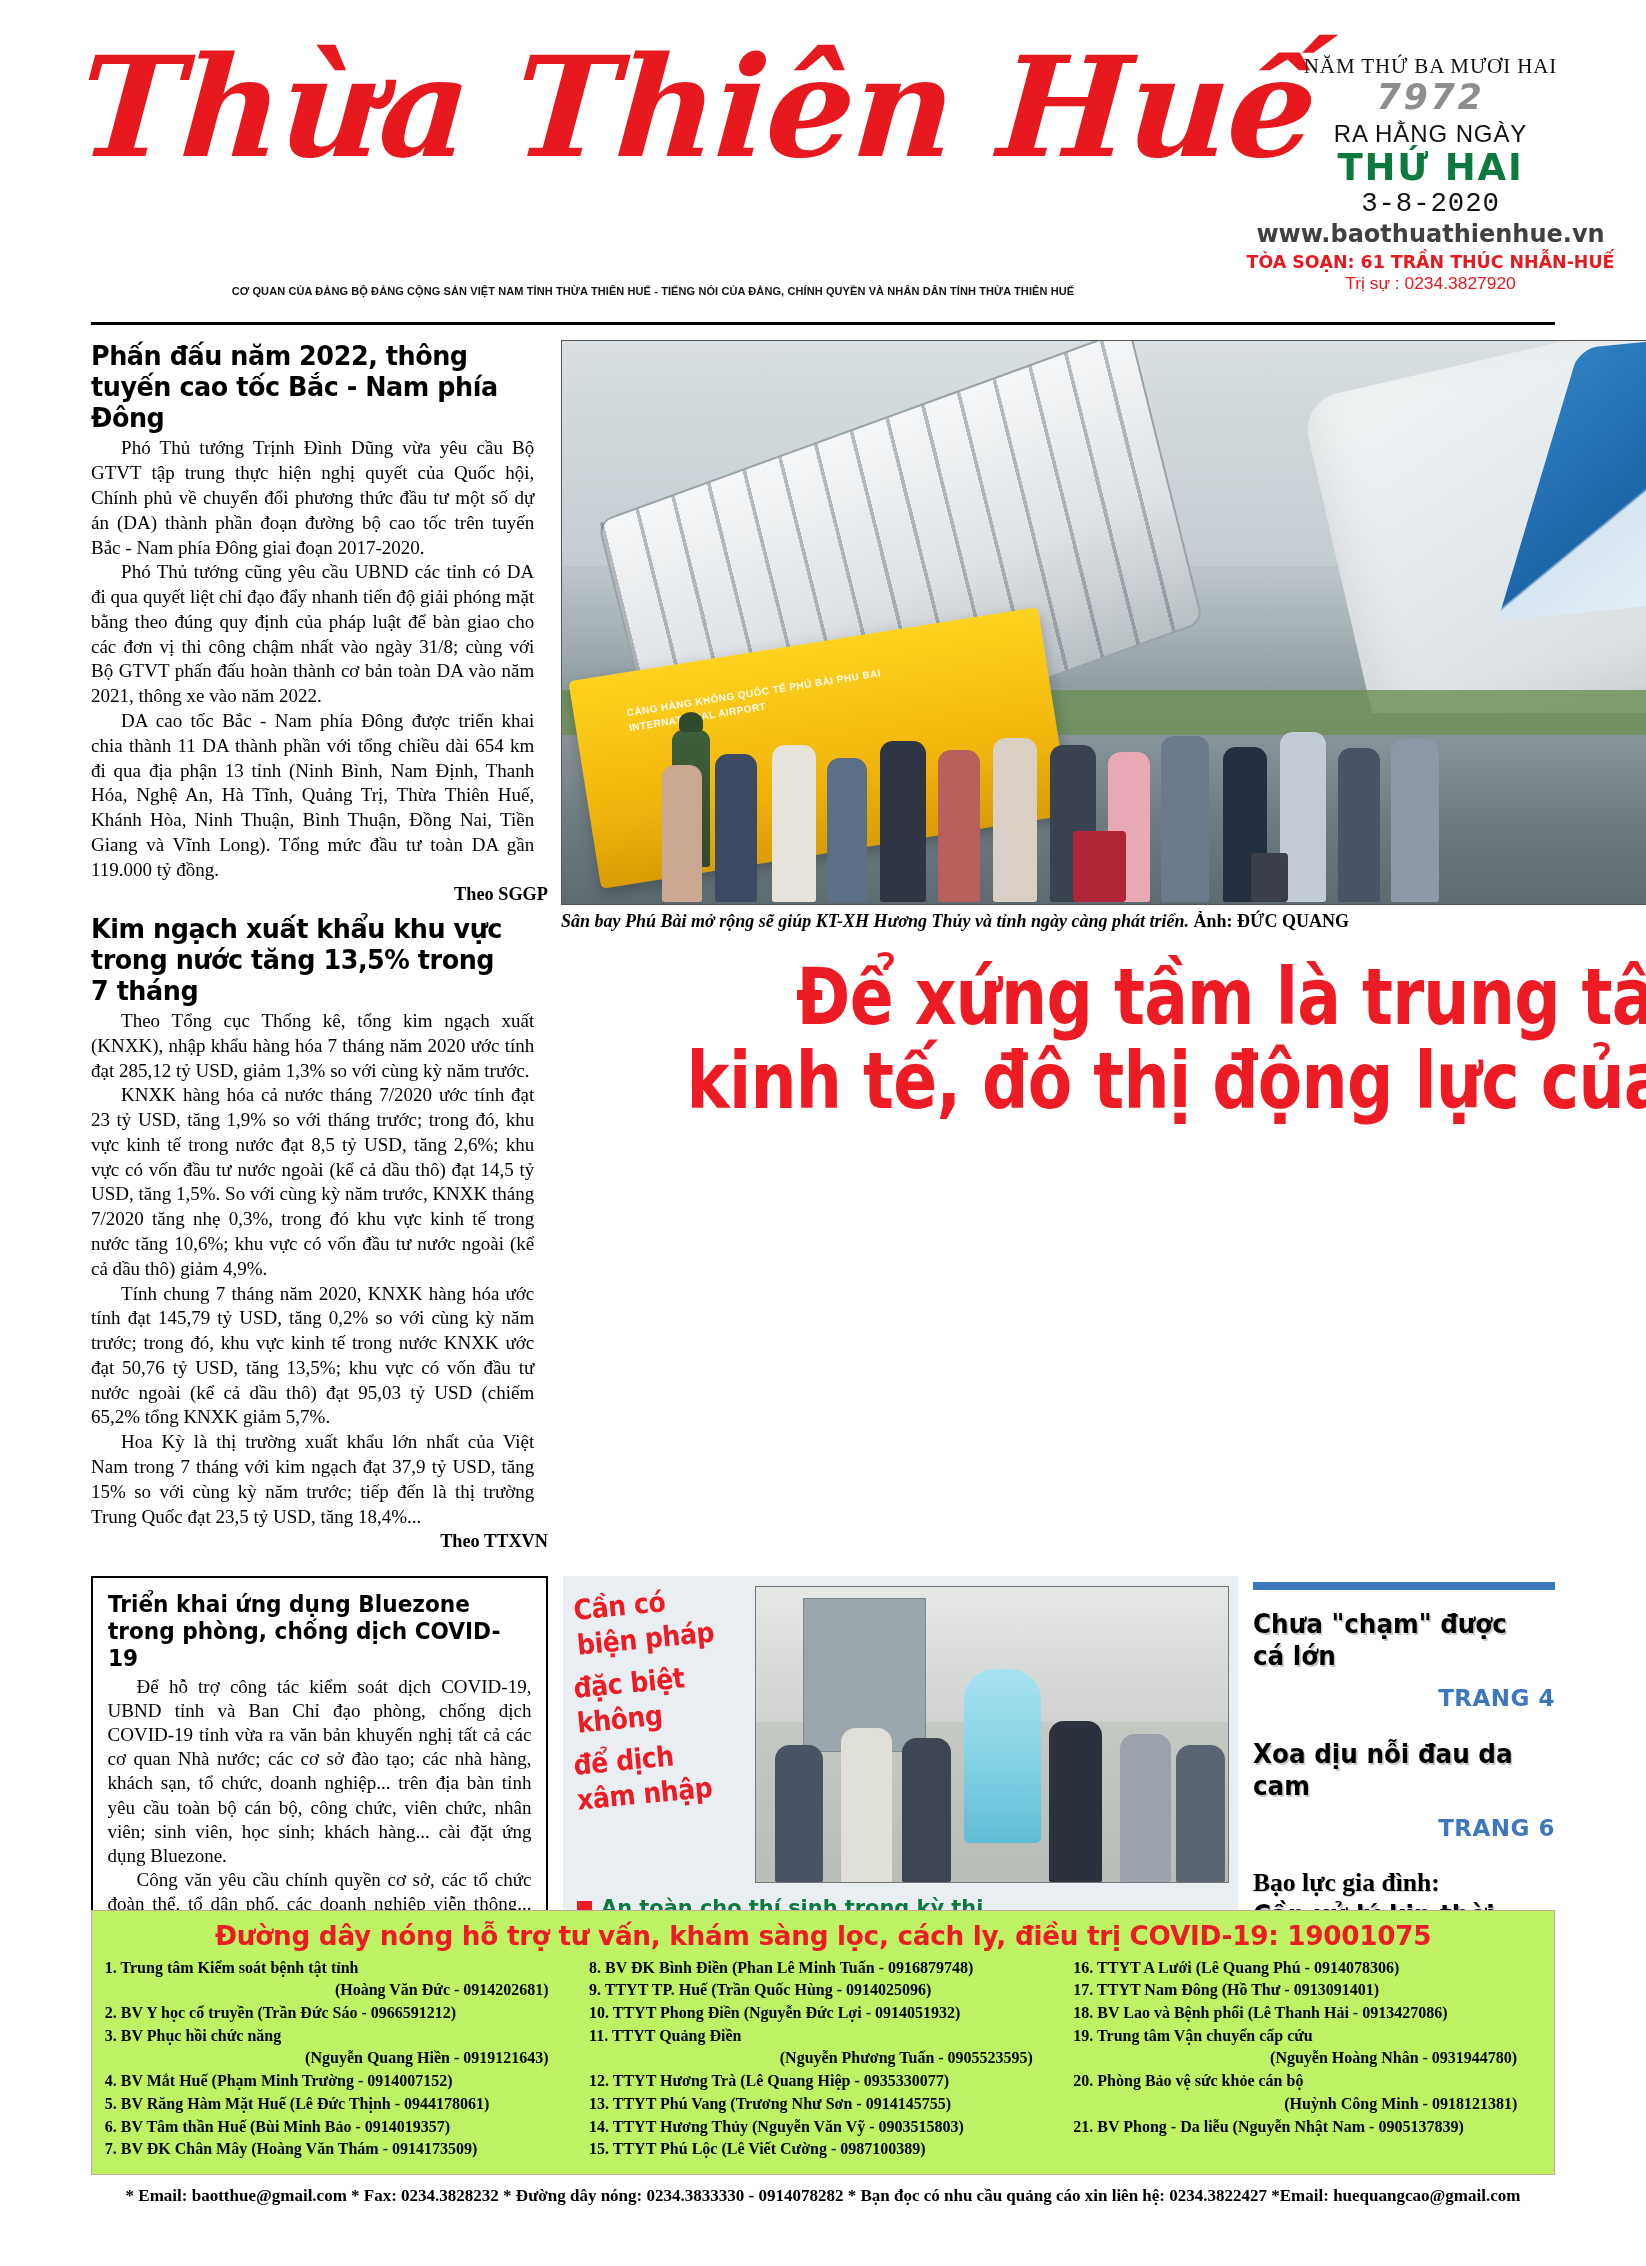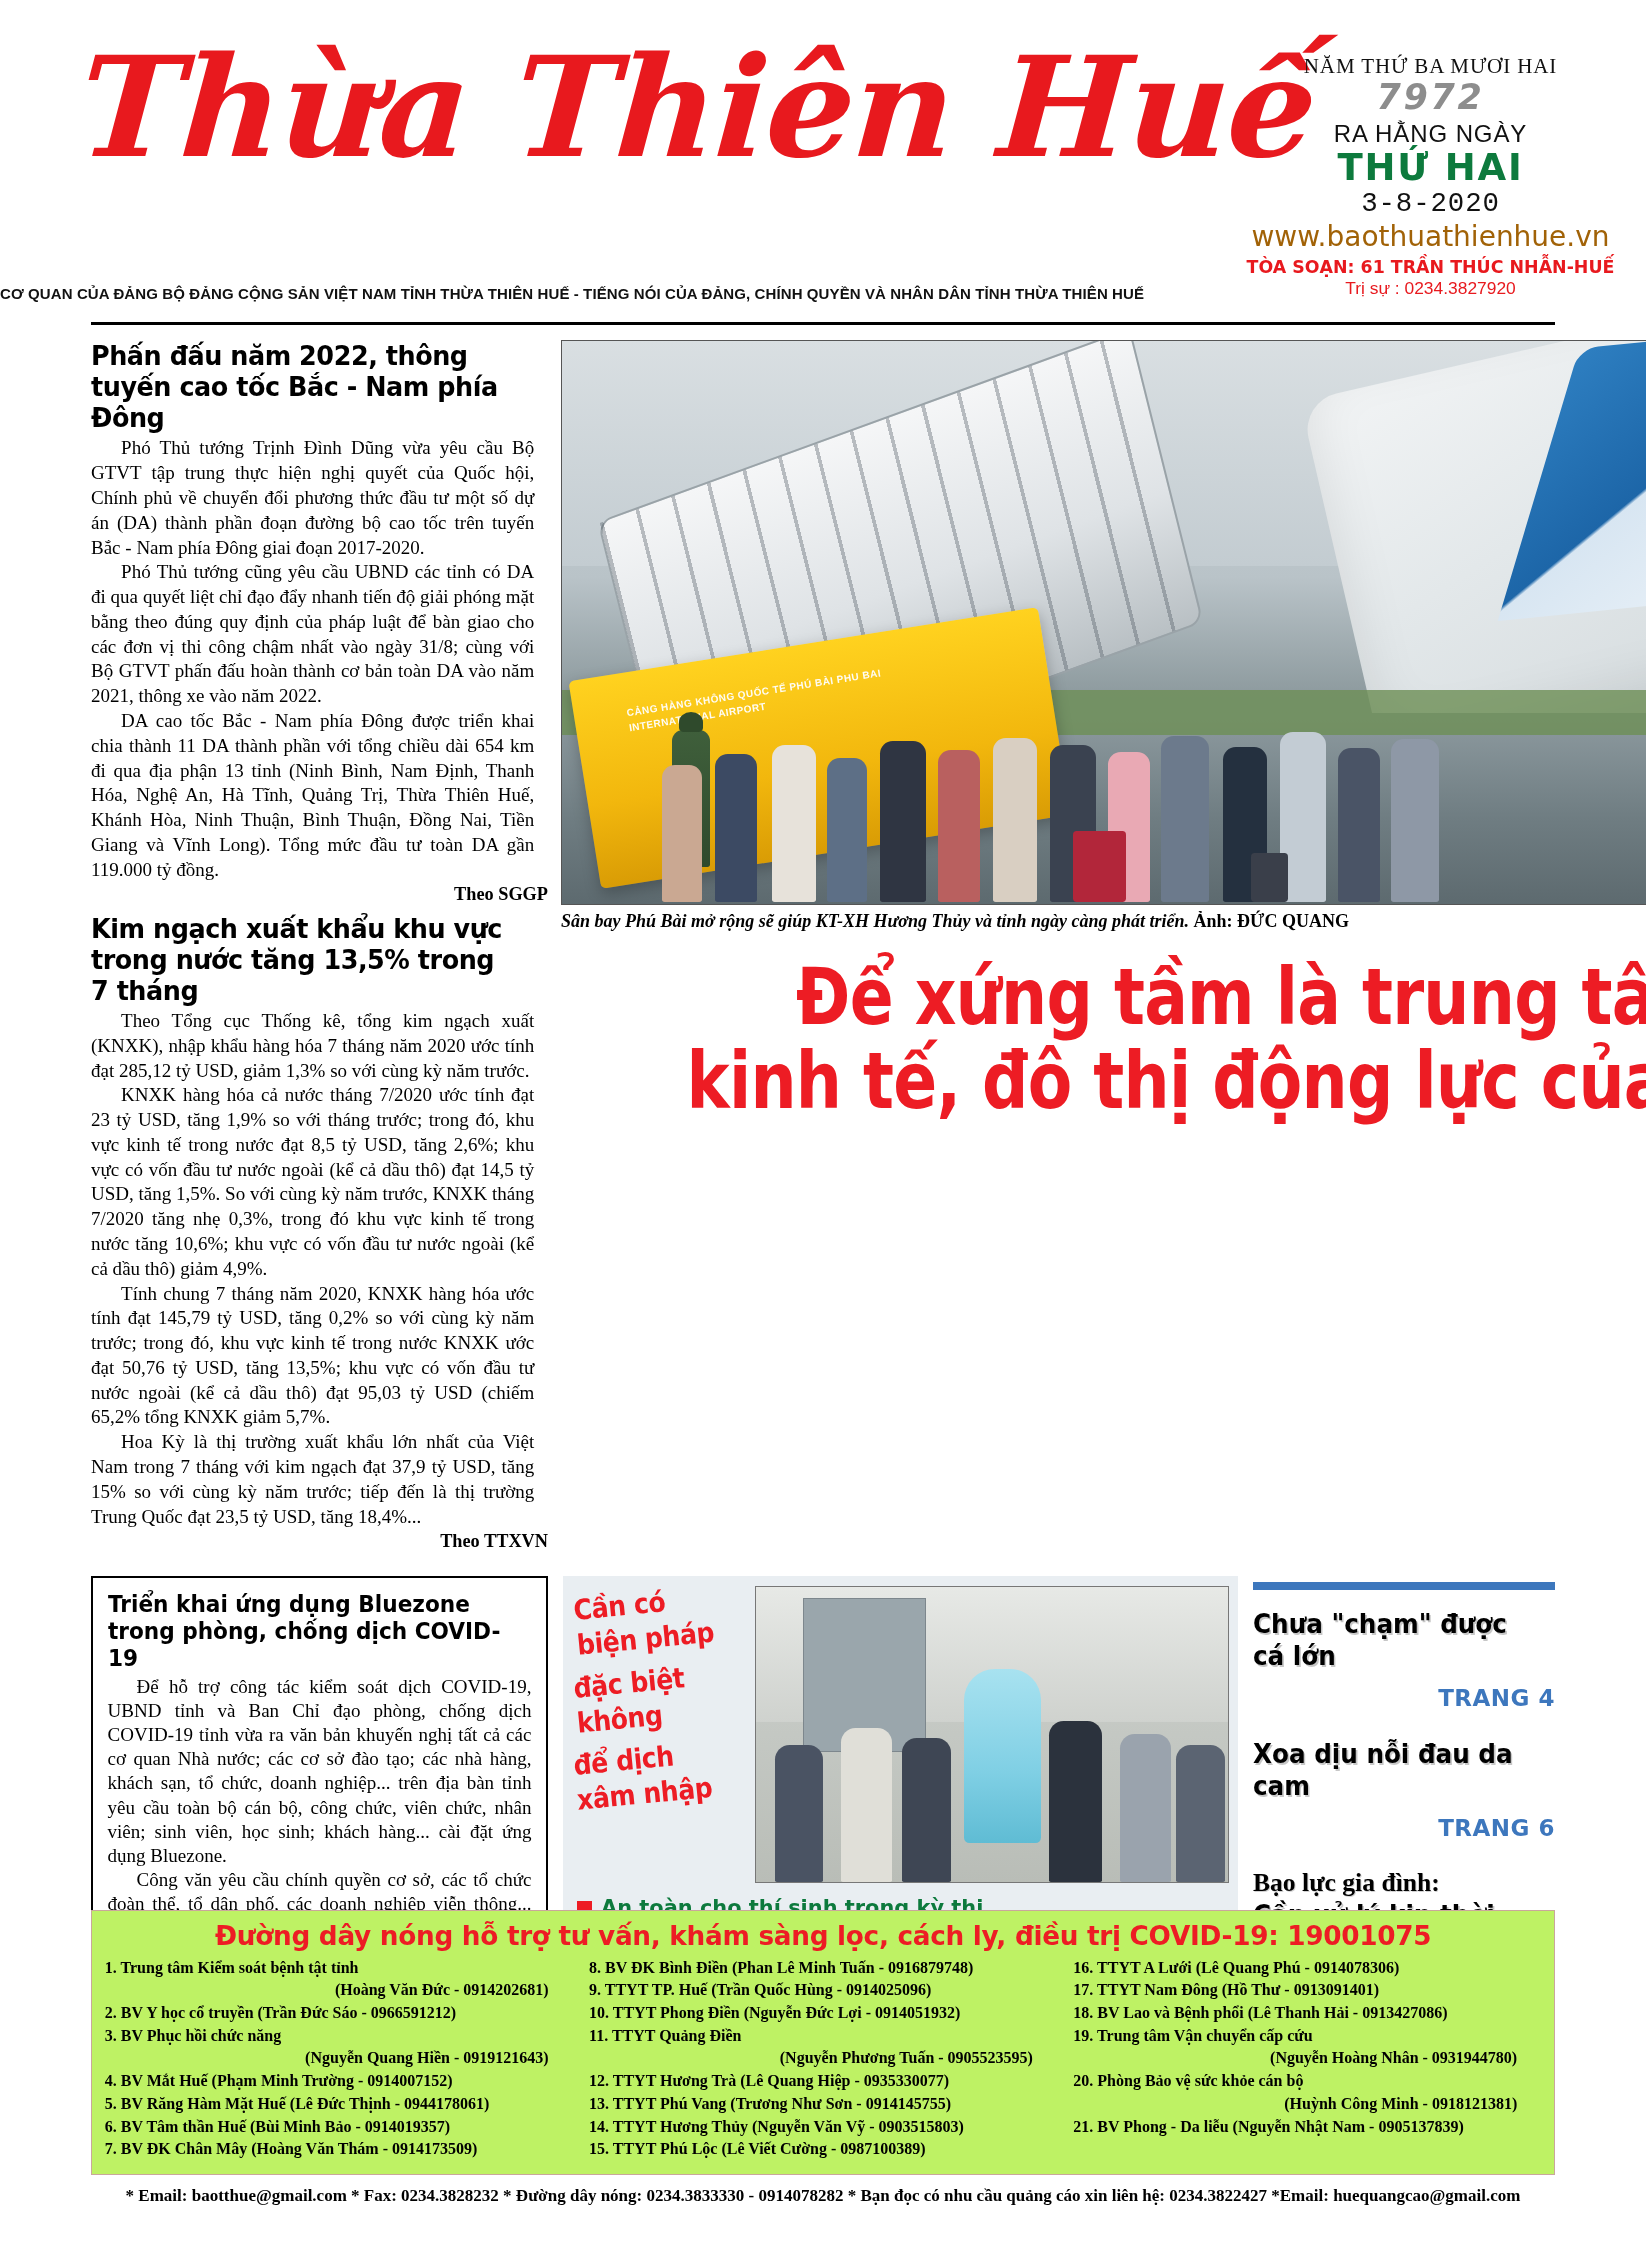--- a/index.html
+++ b/index.html
@@ -50,35 +50,35 @@
     font-family: "DejaVu Sans", sans-serif;
     font-weight: bold; font-size: 37px; color: #0d7a3d;
     letter-spacing: 1.8px; line-height: 1.1;
   }
   .mr-date {
     font-family: Liberation Mono, monospace;
     font-size: 27.4px; color: #111; letter-spacing: 0.9px; line-height: 1.15;
   }
   .mr-url {
     font-family: "DejaVu Sans", sans-serif;
-    font-weight: normal; font-size: 28px; color: #a16207; letter-spacing: 0px;
+    font-weight: bold; font-size: 24px; color: #404040; letter-spacing: 0px;
   }
   .mr-addr {
     font-family: "DejaVu Sans", sans-serif;
     font-weight: bold; font-size: 17.4px; color: #e8191e; line-height: 1.25;
     margin-top: 3.7px;
   }
   .mr-addr2 {
     font-family: "Liberation Sans", sans-serif;
     font-size: 17.4px; color: #e8191e; line-height: 1.25;
   }
   .mast-tagline {
-    position: absolute; left: 0; top: 285px; width: 1306px; 
+    position: absolute; left: 0; top: 285px; width: 1306px; text-align: center;
     font-family: "Liberation Sans", sans-serif;
-    font-weight: bold; font-size: 15px; letter-spacing: 0.1px; color: #111;
+    font-weight: bold; font-size: 11px; letter-spacing: 0.1px; color: #111;
   }
   .mast-rule {
     position: absolute; left: 91px; top: 322px; width: 1464px; height: 2.7px; background: #000;
   }
 
   
   .body-area { position: absolute; left: 91px; top: 340px; width: 1464px; }
 
   .topblock { display: flex; gap: 13px; }
   .col-left { width: 457px; flex: 0 0 457px; }

